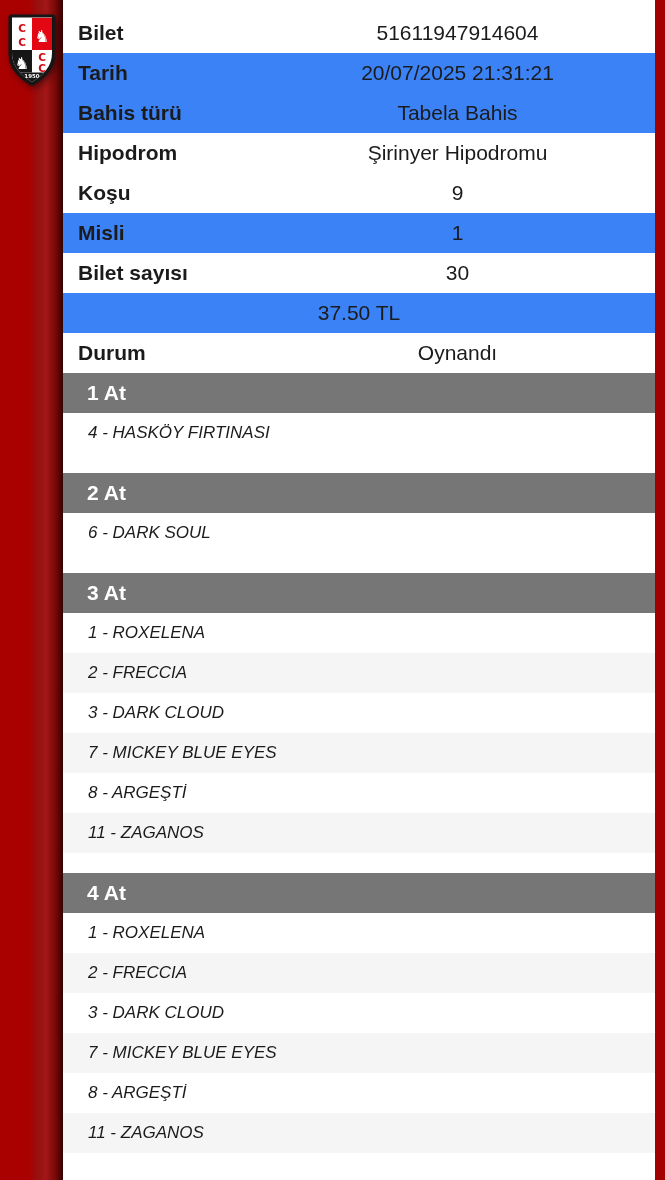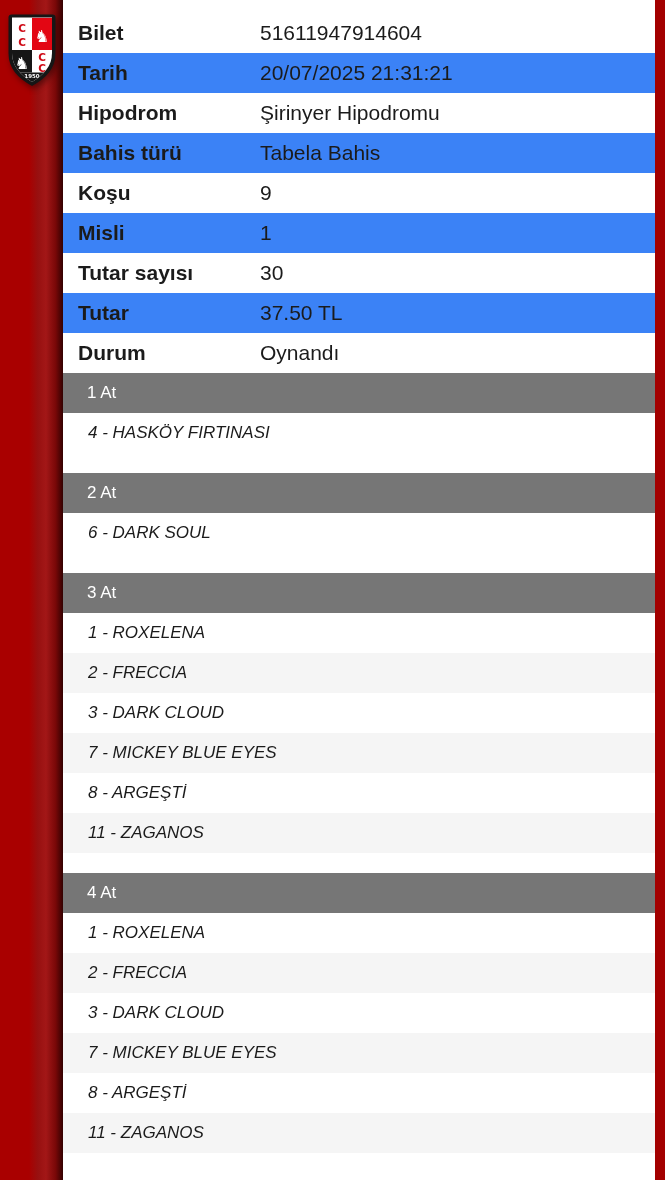--- a/index.html
+++ b/index.html
@@ -58,33 +58,33 @@
     font-size: 21px;
     color: #1b1b1b;
   }
   .info-row.alt { background: #3b82f6; }
   .info-label {
     width: 182px;
     padding-left: 15px;
     font-weight: 700;
     flex-shrink: 0;
   }
-  .info-value { flex: 1; }
+  .info-value { flex: 1; text-align: center; }
 
   
   .section { margin-bottom: 20px; }
   .section-header {
     height: 40px;
     display: flex;
     align-items: center;
     padding-left: 24px;
     background: #767676;
     color: #ffffff;
-    font-weight: 400;
-    font-size: 17px;
+    font-weight: 700;
+    font-size: 21px;
     text-align: right;
   }
   .horse-row {
     height: 40px;
     display: flex;
     align-items: center;
     padding-left: 25px;
     font-size: 17px;
     color: #1b1b1b;
     background: #ffffff;
@@ -155,42 +155,41 @@
   <div class="content">
     <div id="info-table">
         <div class="info-row">
           <span class="info-label">Bilet</span>
           <span class="info-value">51611947914604</span>
         </div>
         <div class="info-row alt">
           <span class="info-label">Tarih</span>
           <span class="info-value">20/07/2025 21:31:21</span>
         </div>
+        <div class="info-row alt">
+          <span class="info-label">Bahis türü</span>
+          <span class="info-value">Tabela Bahis</span>
+        </div>
         <div class="info-row">
           <span class="info-label">Hipodrom</span>
           <span class="info-value">Şirinyer Hipodromu</span>
         </div>
-        <div class="info-row alt">
-          <span class="info-label">Bahis türü</span>
-          <span class="info-value">Tabela Bahis</span>
-        </div>
         <div class="info-row">
           <span class="info-label">Koşu</span>
           <span class="info-value">9</span>
         </div>
         <div class="info-row alt">
           <span class="info-label">Misli</span>
           <span class="info-value">1</span>
         </div>
         <div class="info-row">
-          <span class="info-label">Tutar sayısı</span>
+          <span class="info-label">Bilet sayısı</span>
           <span class="info-value">30</span>
         </div>
         <div class="info-row alt">
-          <span class="info-label">Tutar</span>
           <span class="info-value">37.50 TL</span>
         </div>
         <div class="info-row">
           <span class="info-label">Durum</span>
           <span class="info-value">Oynandı</span>
         </div>
       </div>
     <div id="sections">
         <div class="section">
           <div class="section-header">1 At</div>

